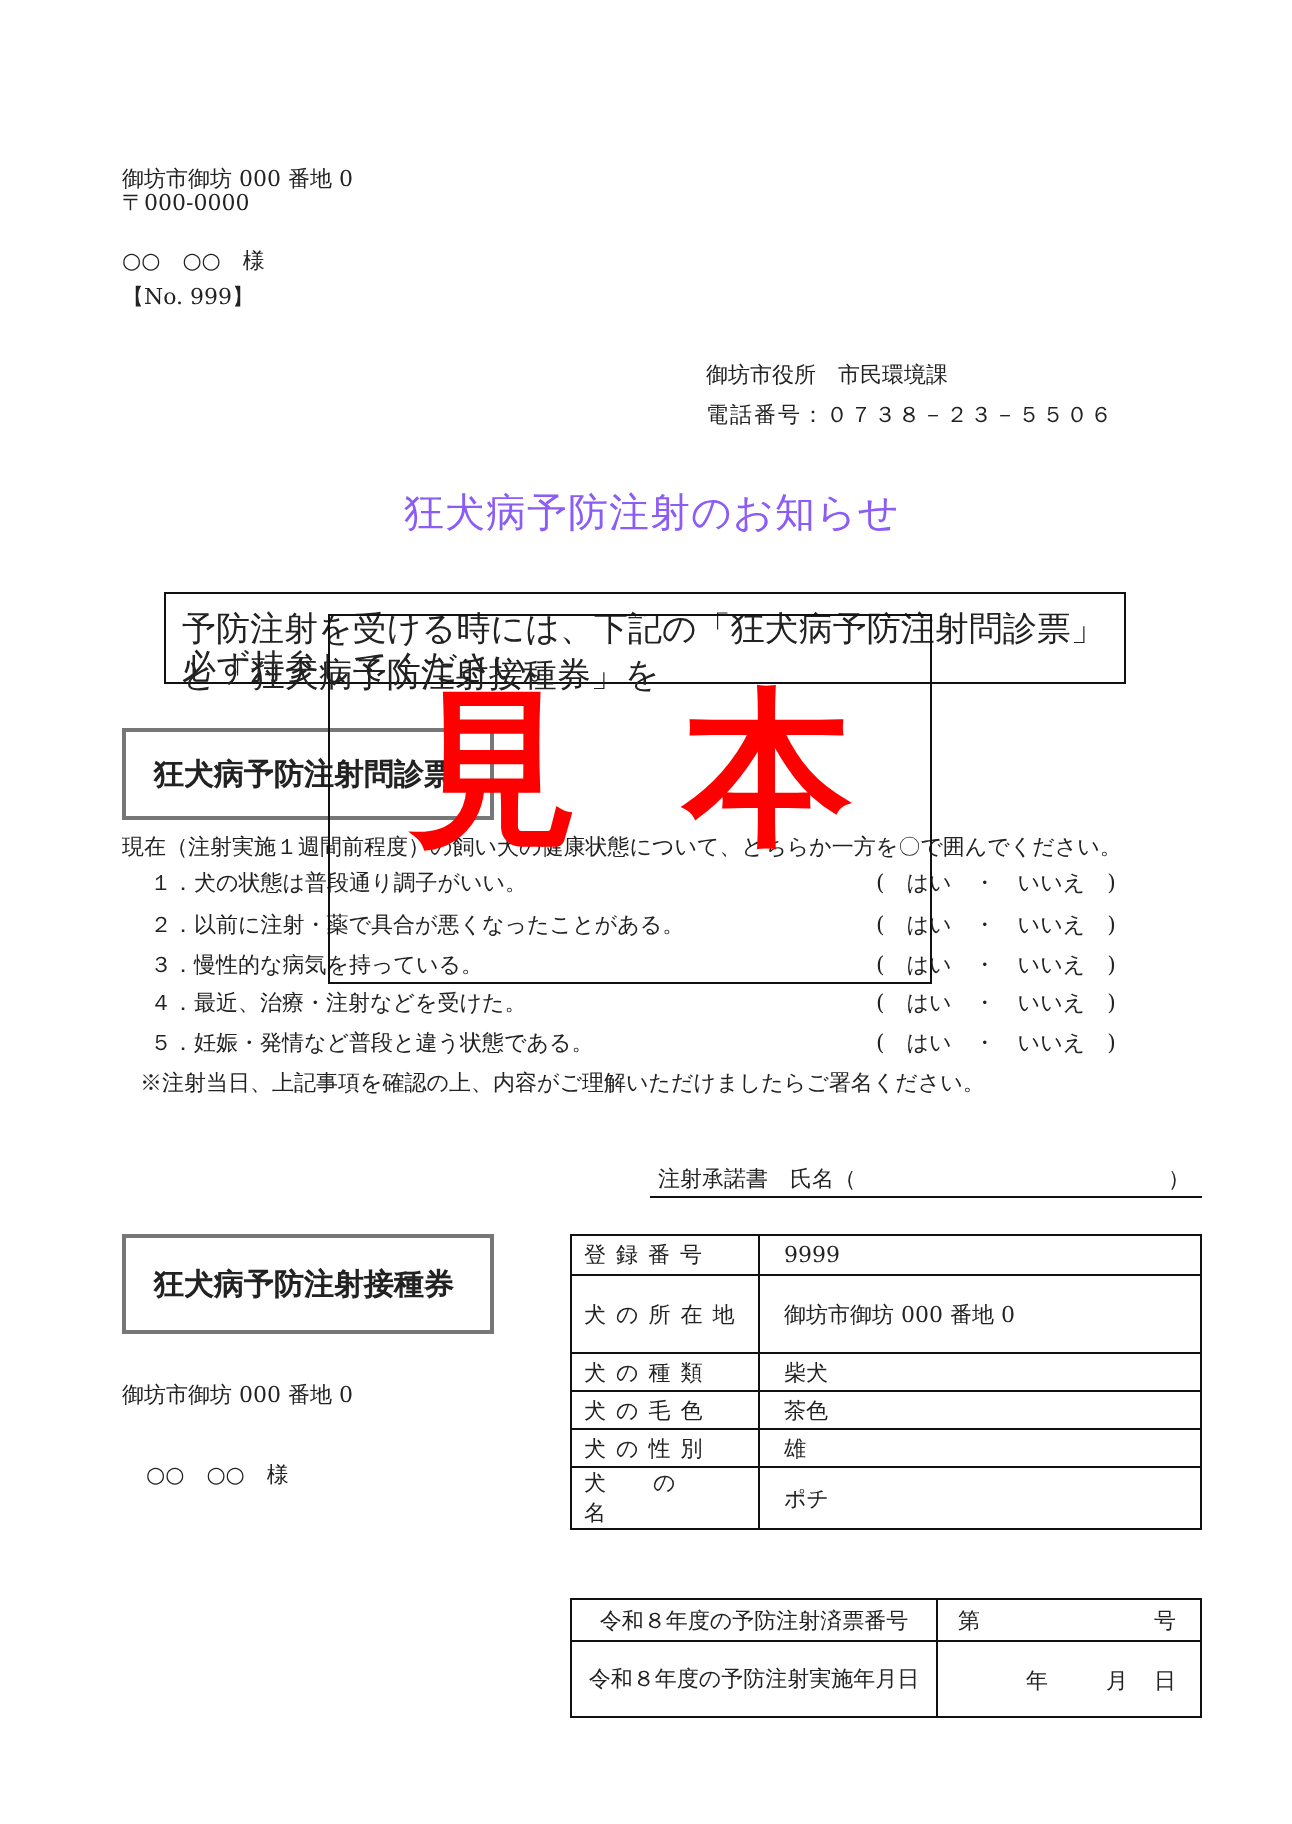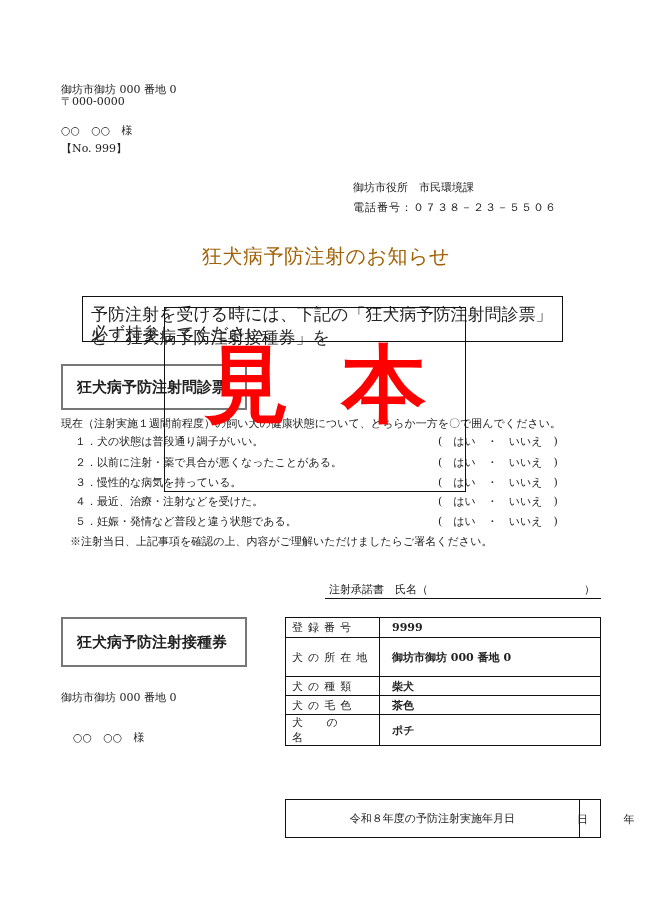--- a/index.html
+++ b/index.html
@@ -3,21 +3,21 @@
   <meta charset="utf-8">
   <style>
     html, body { margin: 0; padding: 0; background: #ffffff; }
     body {
       width: 646px; height: 912px; position: relative; overflow: hidden;
       font-family: "DejaVu Serif", "Liberation Serif", serif;
       color: #222;
     }
     .abs { position: absolute; white-space: nowrap; }
     .s11 { font-size: 11px; }
-    .title { font-size: 20px; color: #a16207; letter-spacing: 0.5px; }
+    .title { font-size: 20px; color: #8b5cf6; letter-spacing: 0.5px; }
     .notice-box {
       position: absolute; left: 82px; top: 296px; width: 481px; height: 46px;
       border: 1.3px solid #111; box-sizing: border-box;
     }
     .notice-box .line { position: absolute; left: 8px; font-size: 17px; }
     .heading-box {
       position: absolute; border: 2px solid #777; box-sizing: border-box;
       display: flex; align-items: center; padding-left: 14px;
       font-size: 15px; font-weight: bold; color: #222;
     }
@@ -35,21 +35,21 @@
       position: absolute; left: 325px; top: 570px; width: 276px; height: 16px;
       border-bottom: 1.3px solid #111; font-size: 11px; margin-top: 12px;
     }
     table.reg {
       position: absolute; border-collapse: collapse; font-size: 11px;
     }
     table.reg td {
       border: 1.3px solid #111; padding: 0 6px; height: 18px; vertical-align: middle;
     }
     table.reg td.lbl { letter-spacing: 5px; width: 84px; }
-    table.reg td.val { width: 210px; padding-left: 12px; font-weight: bold; }
+    table.reg td.val { width: 210px; padding-left: 12px; }
     table.reg2 { position: absolute; border-collapse: collapse; font-size: 11px; }
     table.reg2 td { border: 1.3px solid #111; padding: 0 6px; vertical-align: middle; }
   </style>
 </head>
 <body>
 
 <div class="abs s11" style="left:61px; top:62px;margin-top:32px;">〒000-0000</div>
 <div class="abs s11" style="left:61px; top:82px;">御坊市御坊 000 番地 0</div>
 <div class="abs s11" style="left:61px; top:123px;">○○　○○　様</div>
 <div class="abs s11" style="left:61px; top:141px;">【No. 999】</div>
@@ -111,28 +111,39 @@
   </tr>
   <tr>
     <td class="lbl">犬の種類</td>
     <td class="val">柴犬</td>
   </tr>
   <tr>
     <td class="lbl">犬の毛色</td>
     <td class="val">茶色</td>
   </tr>
   <tr>
+    <td class="lbl">犬の性別</td>
+    <td class="val">雄</td>
+  </tr>
+  <tr>
     <td class="lbl" style="word-spacing:10px;">犬 の 名</td>
     <td class="val">ポチ</td>
   </tr>
 </tbody>
   </table>
 
 <table class="reg2" style="left:285px; top:799px; width:316px;">
   <tbody>
+      <tr>
+    <td style="height:20px; width:170px; text-align:center;">令和８年度の予防注射済票番号</td>
+    <td style="position:relative;">
+      <span style="position:absolute; left:10px; top:3px;">第</span>
+      <span style="position:absolute; right:12px; top:3px;">号</span>
+    </td>
+  </tr>
   <tr>
     <td style="height:37px; text-align:center;">令和８年度の予防注射実施年月日</td>
     <td style="position:relative;">
       <span style="position:absolute; left:44px; top:12px;">年</span>
       <span style="position:absolute; left:84px; top:12px;">月</span>
       <span style="position:absolute; right:12px; top:12px;">日</span>
     </td>
   </tr>
 </tbody>
   </table>

